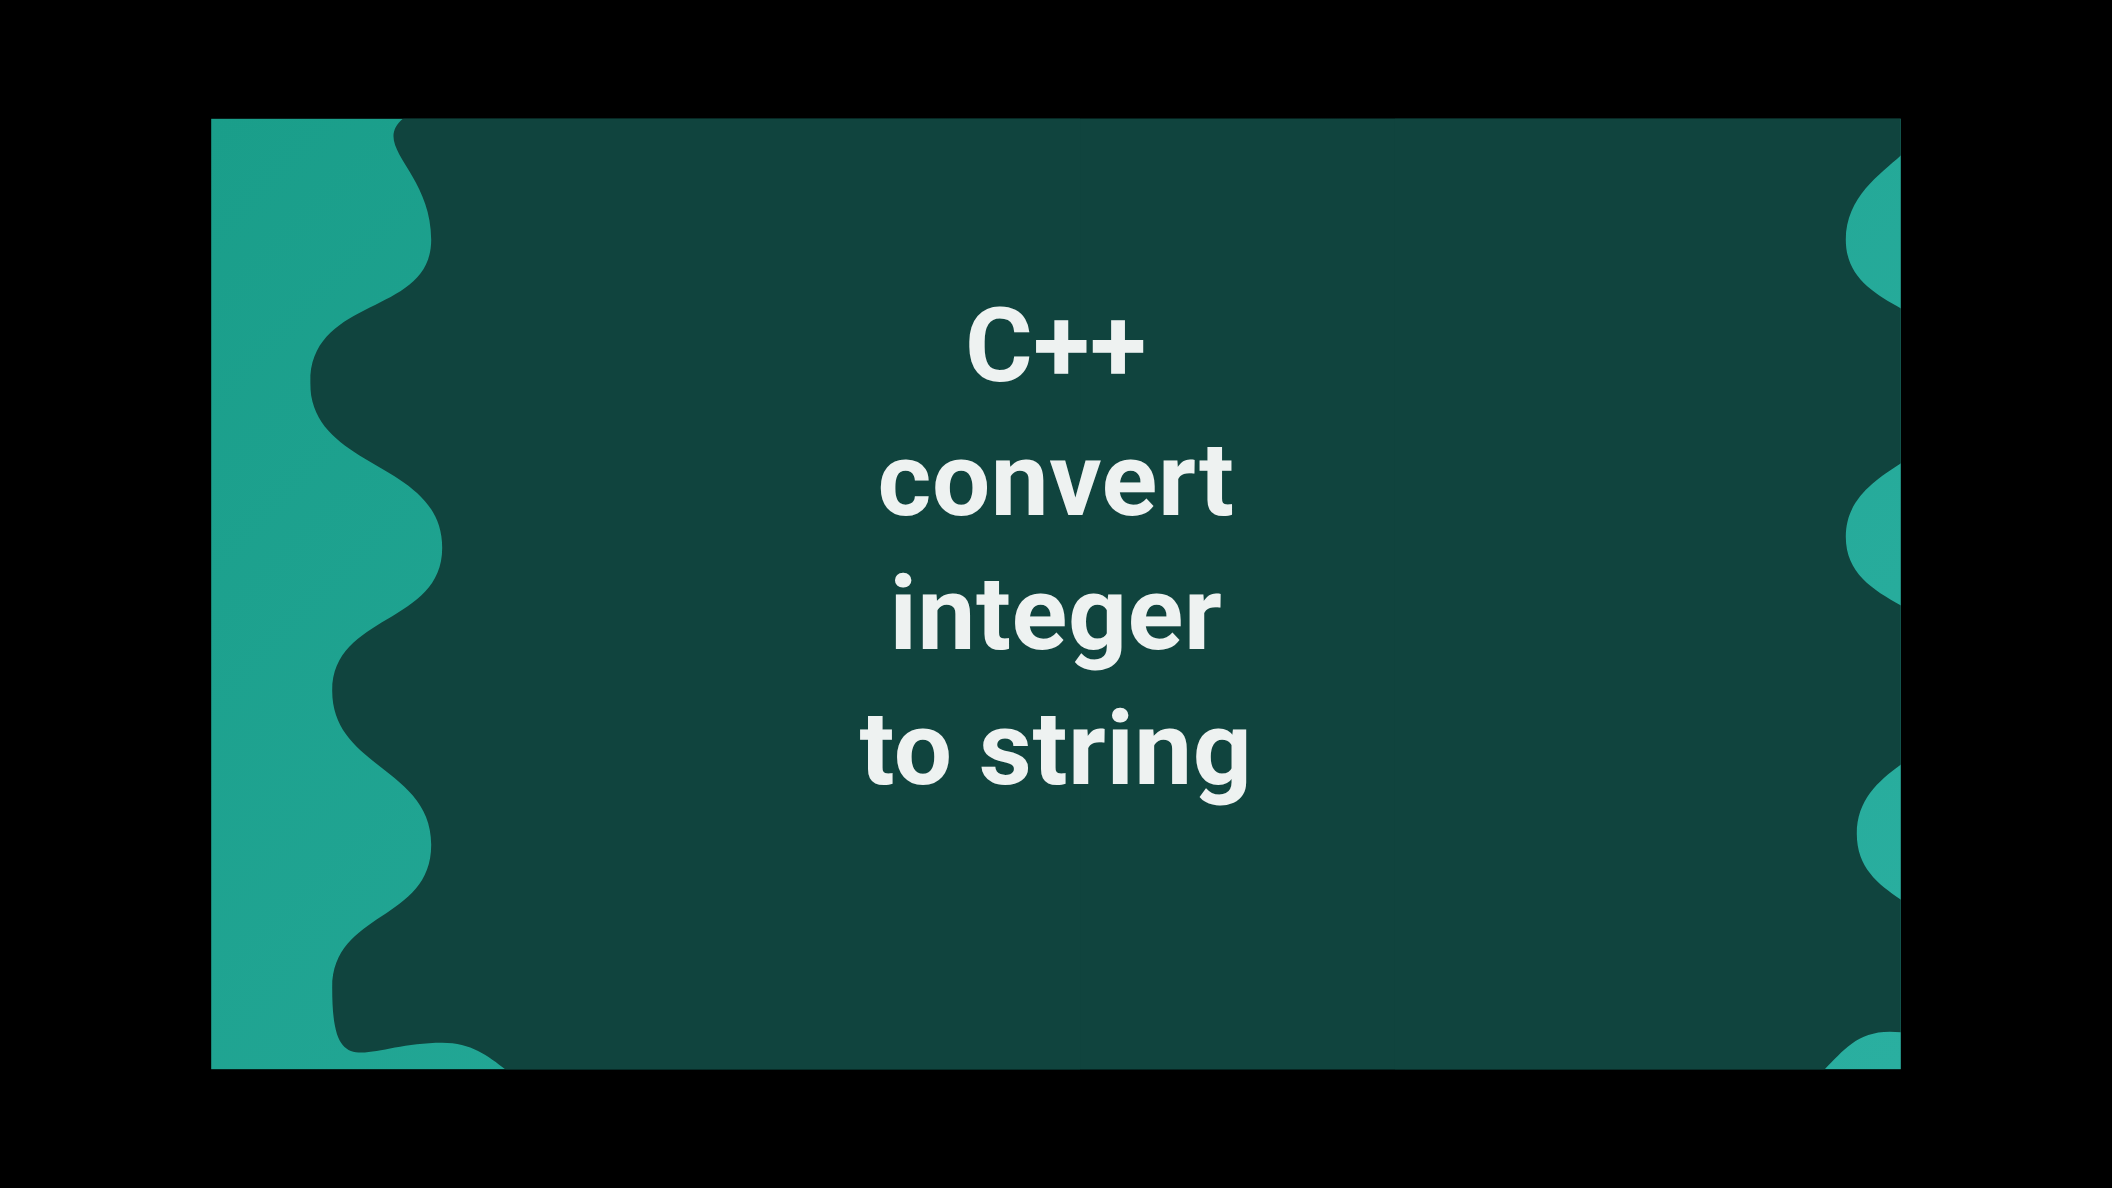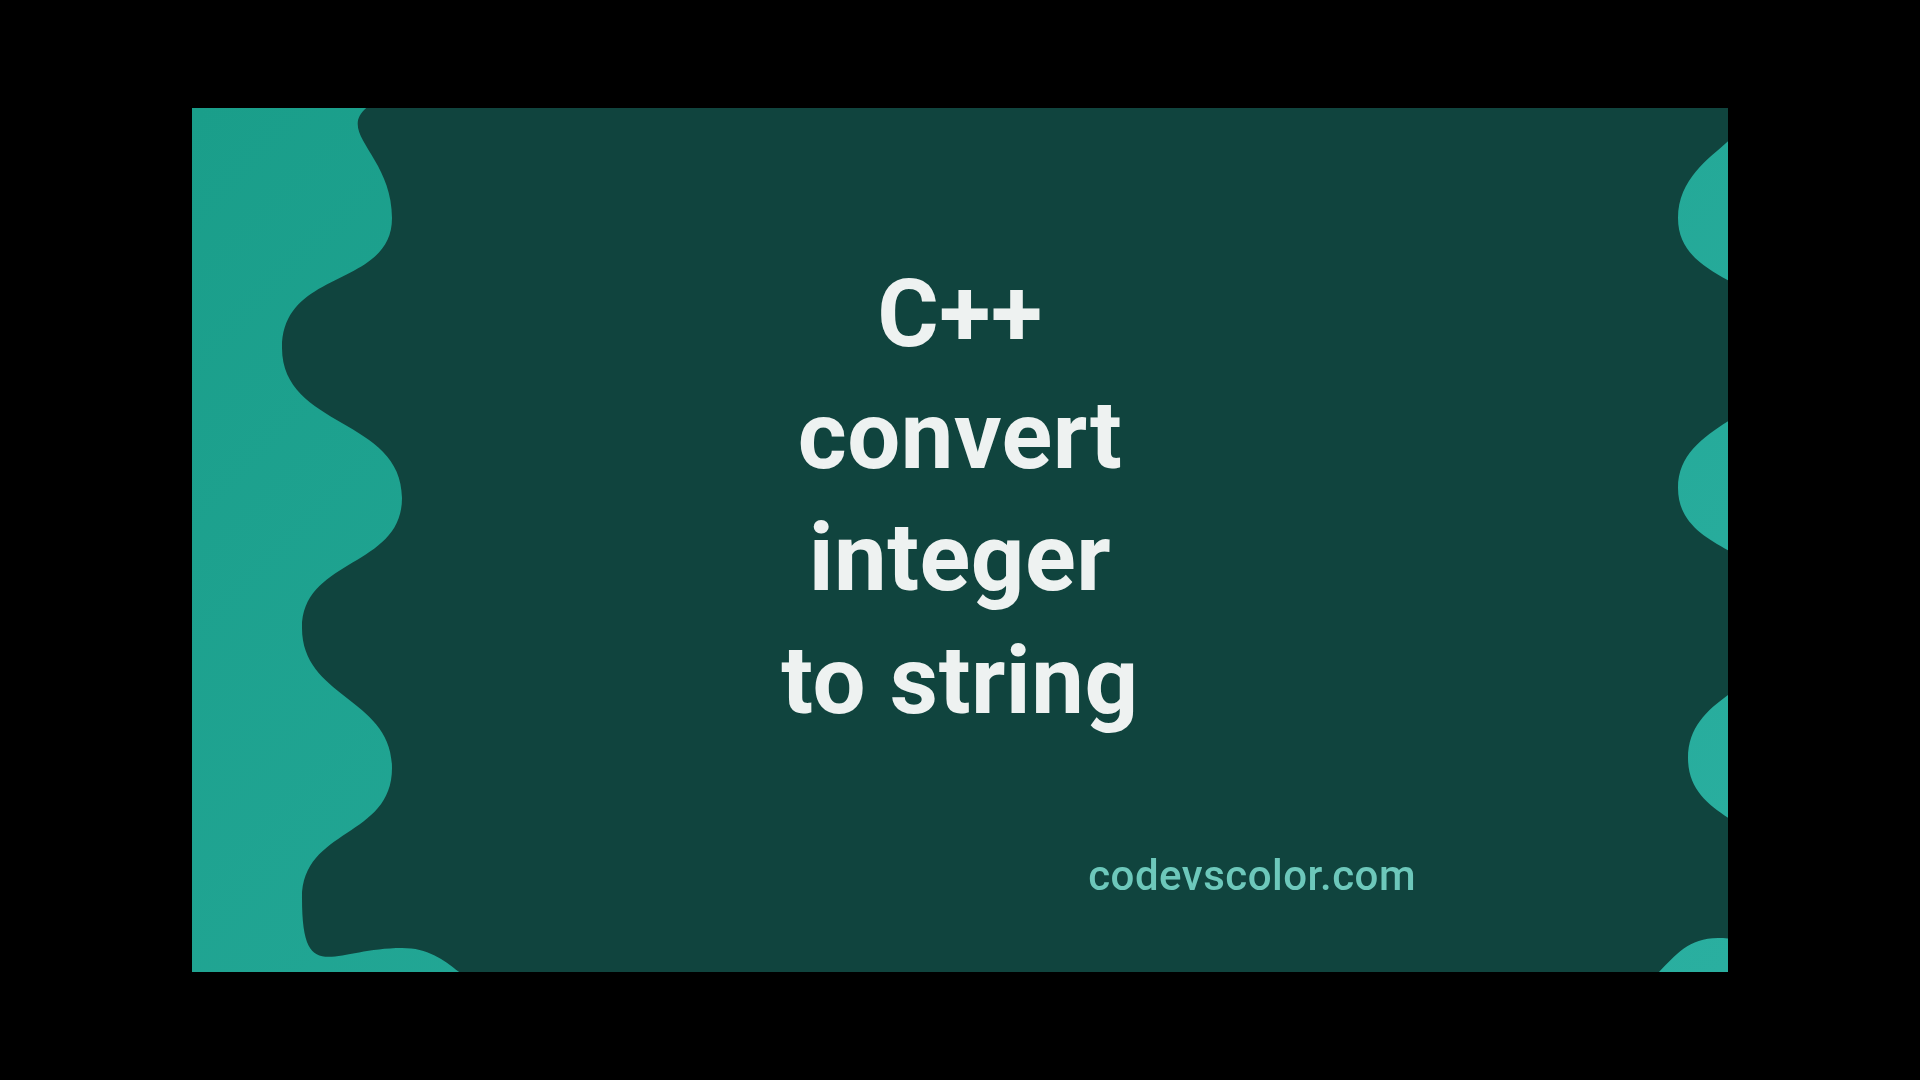--- a/index.html
+++ b/index.html
@@ -107,15 +107,14 @@
         C520,210 410,220 410,150
         C410,80 510,70 460,30
         C420,0 360,0 300,0 Z"></path>
     </svg>
 
     <div class="title">C++
 convert
 integer
 to string</div>
 
-    <div class="site">codevscolor.com</div>
   </div>
 </div>
 
 </body></html>

